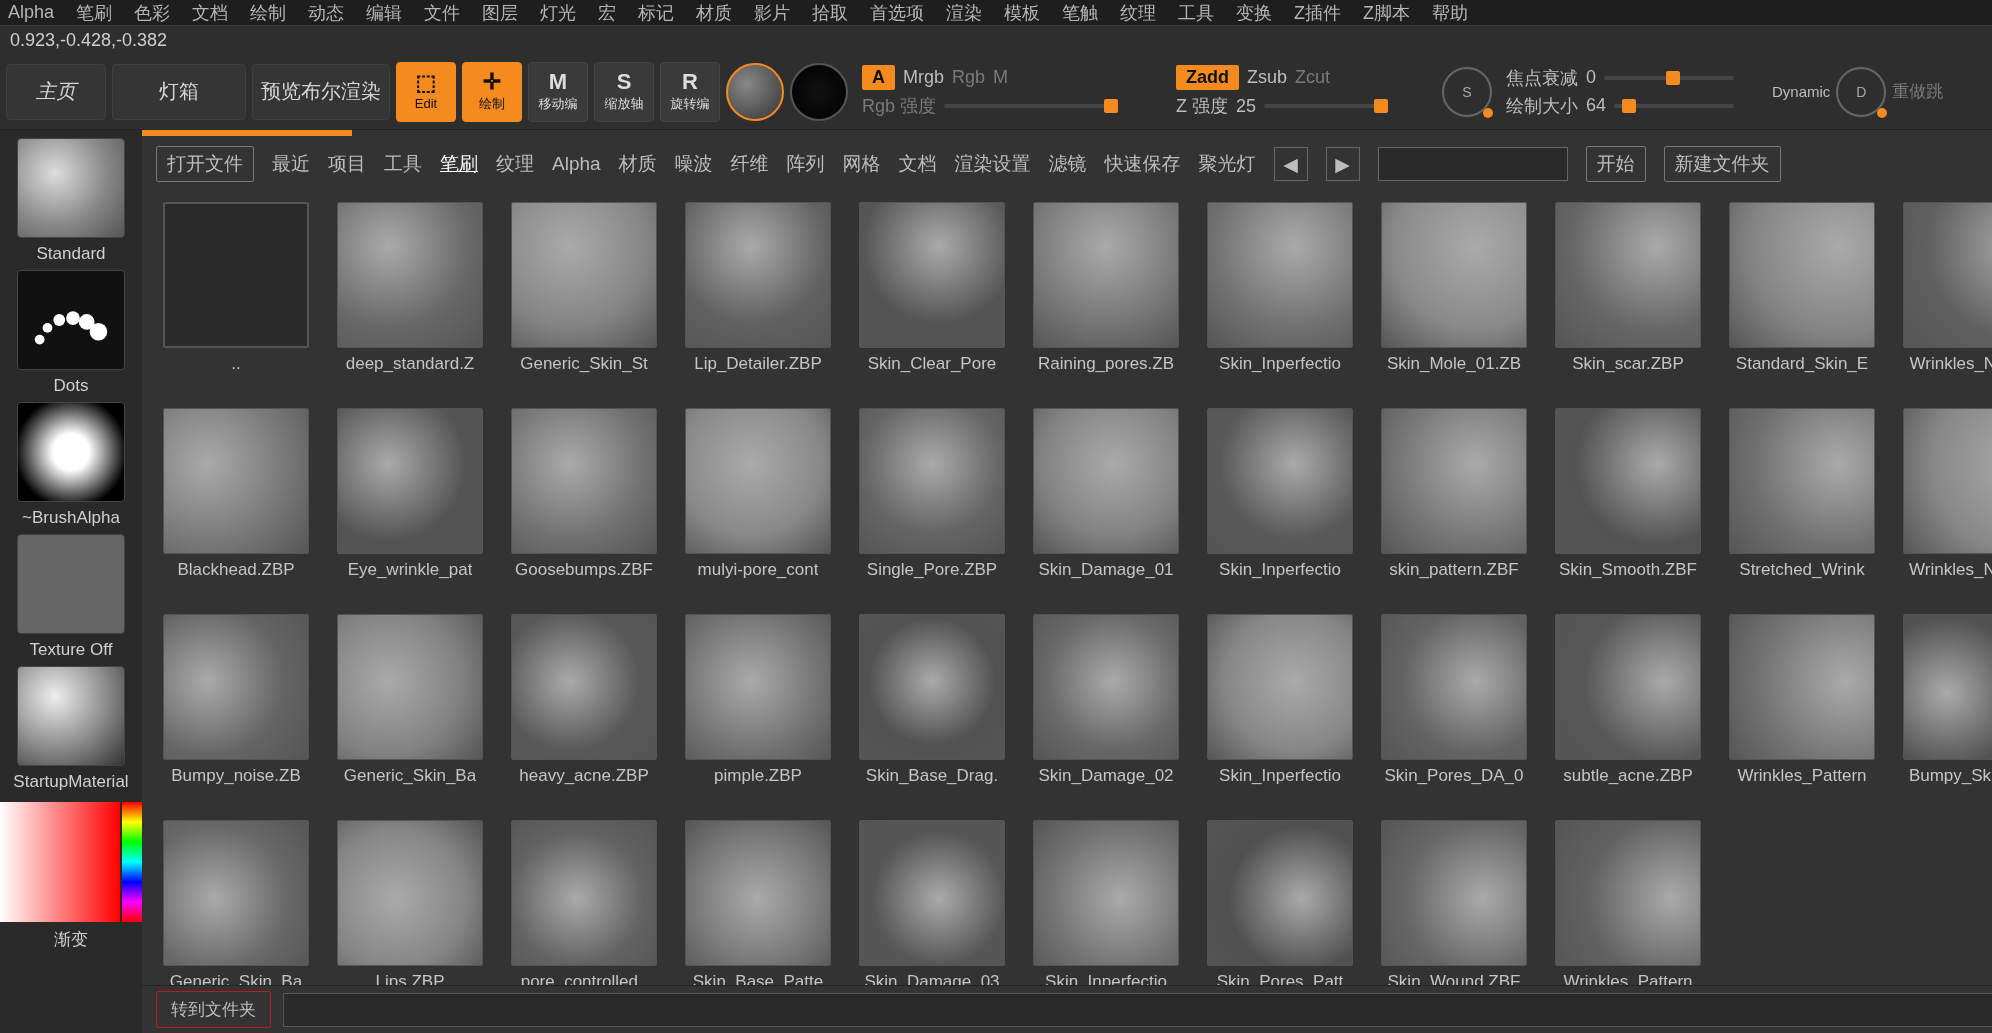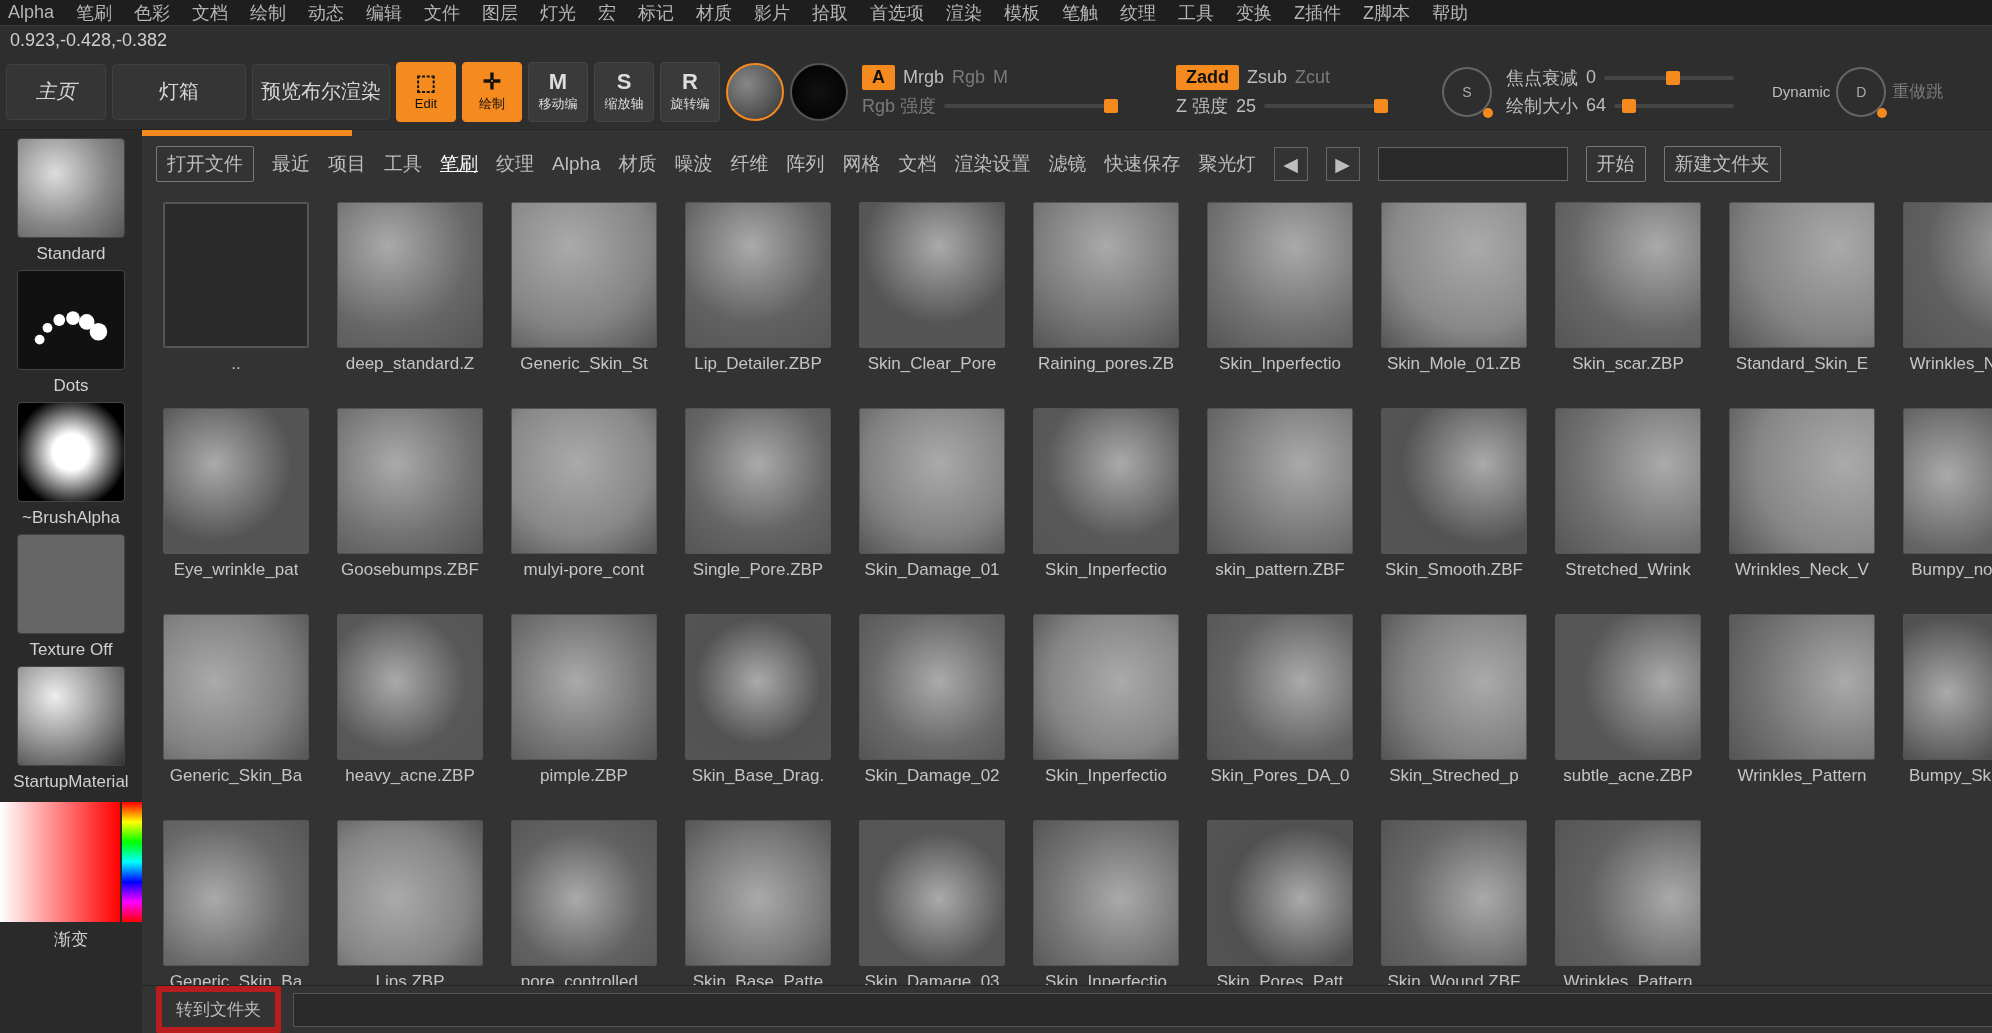--- a/index.html
+++ b/index.html
@@ -52,21 +52,21 @@
 .tabrow .search { width:190px; height:34px; border:1px solid #666; background:#2a2a2a;}
 
 .grid-wrap { flex:1; overflow:hidden; padding:10px 14px;}
 .grid { display:grid; grid-template-columns:repeat(11,160px); grid-auto-rows:190px; gap:16px 14px;}
 .cell { display:flex; flex-direction:column; align-items:center; gap:6px; cursor:pointer;}
 .thumb { width:146px; height:146px; background:#7d7d7d; border:1px solid #555; border-radius:2px;}
 .thumb.folder { background:#2a2a2a; border:2px solid #555;}
 .cell-label { font-size:17px; color:#c5c5c5; white-space:nowrap; overflow:hidden; text-overflow:ellipsis; max-width:160px; text-align:center;}
 
 .footer { height:48px; display:flex; align-items:center; gap:12px; padding:0 14px; border-top:1px solid #242424;}
-.footer .btn-small { border:6px solid #b91c1c; padding:6px 14px; font-size:17px; border-radius:2px; cursor:pointer;}
+.footer .btn-small { border:1px solid #b91c1c; padding:6px 14px; font-size:17px; border-radius:2px; cursor:pointer;}
 .footer .path-input { flex:1; height:34px; border:1px solid #555; background:#2a2a2a;}
 </style>
 </head>
 <body>
 
 <div class="menubar">
   <span>Alpha</span>
   <span>笔刷</span>
   <span>色彩</span>
   <span>文档</span>
@@ -275,20 +275,24 @@
           </div>
           <div class="cell">
             <div class="thumb" style="background: radial-gradient(circle at 75% 30%, rgb(170, 170, 170), rgb(131, 131, 131) 60%, rgb(85, 85, 85));"></div>
             <div class="cell-label">Standard_Skin_E</div>
           </div>
           <div class="cell">
             <div class="thumb" style="background: radial-gradient(circle at 80% 30%, rgb(170, 170, 170), rgb(96, 96, 96) 60%, rgb(85, 85, 85));"></div>
             <div class="cell-label">Wrinkles_Neck_F</div>
           </div>
           <div class="cell">
+            <div class="thumb" style="background: radial-gradient(circle at 30% 38%, rgb(170, 170, 170), rgb(119, 119, 119) 60%, rgb(85, 85, 85));"></div>
+            <div class="cell-label">Blackhead.ZBP</div>
+          </div>
+          <div class="cell">
             <div class="thumb" style="background: radial-gradient(circle at 35% 38%, rgb(170, 170, 170), rgb(84, 84, 84) 60%, rgb(85, 85, 85));"></div>
             <div class="cell-label">Eye_wrinkle_pat</div>
           </div>
           <div class="cell">
             <div class="thumb" style="background: radial-gradient(circle at 40% 38%, rgb(170, 170, 170), rgb(113, 113, 113) 60%, rgb(85, 85, 85));"></div>
             <div class="cell-label">Goosebumps.ZBF</div>
           </div>
           <div class="cell">
             <div class="thumb" style="background: radial-gradient(circle at 45% 38%, rgb(170, 170, 170), rgb(136, 136, 136) 60%, rgb(85, 85, 85));"></div>
             <div class="cell-label">mulyi-pore_cont</div>
@@ -345,24 +349,20 @@
             <div class="thumb" style="background: radial-gradient(circle at 55% 46%, rgb(170, 170, 170), rgb(105, 105, 105) 60%, rgb(85, 85, 85));"></div>
             <div class="cell-label">Skin_Damage_02</div>
           </div>
           <div class="cell">
             <div class="thumb" style="background: radial-gradient(circle at 60% 46%, rgb(170, 170, 170), rgb(134, 134, 134) 60%, rgb(85, 85, 85));"></div>
             <div class="cell-label">Skin_Inperfectio</div>
           </div>
           <div class="cell">
             <div class="thumb" style="background: radial-gradient(circle at 65% 46%, rgb(170, 170, 170), rgb(99, 99, 99) 60%, rgb(85, 85, 85));"></div>
             <div class="cell-label">Skin_Pores_DA_0</div>
-          </div>
-          <div class="cell">
-            <div class="thumb" style="background: radial-gradient(circle at 70% 46%, rgb(170, 170, 170), rgb(128, 128, 128) 60%, rgb(85, 85, 85));"></div>
-            <div class="cell-label">Skin_Streched_p</div>
           </div>
           <div class="cell">
             <div class="thumb" style="background: radial-gradient(circle at 75% 46%, rgb(170, 170, 170), rgb(87, 87, 87) 60%, rgb(85, 85, 85));"></div>
             <div class="cell-label">subtle_acne.ZBP</div>
           </div>
           <div class="cell">
             <div class="thumb" style="background: radial-gradient(circle at 80% 46%, rgb(170, 170, 170), rgb(116, 116, 116) 60%, rgb(85, 85, 85));"></div>
             <div class="cell-label">Wrinkles_Pattern</div>
           </div>
           <div class="cell">

